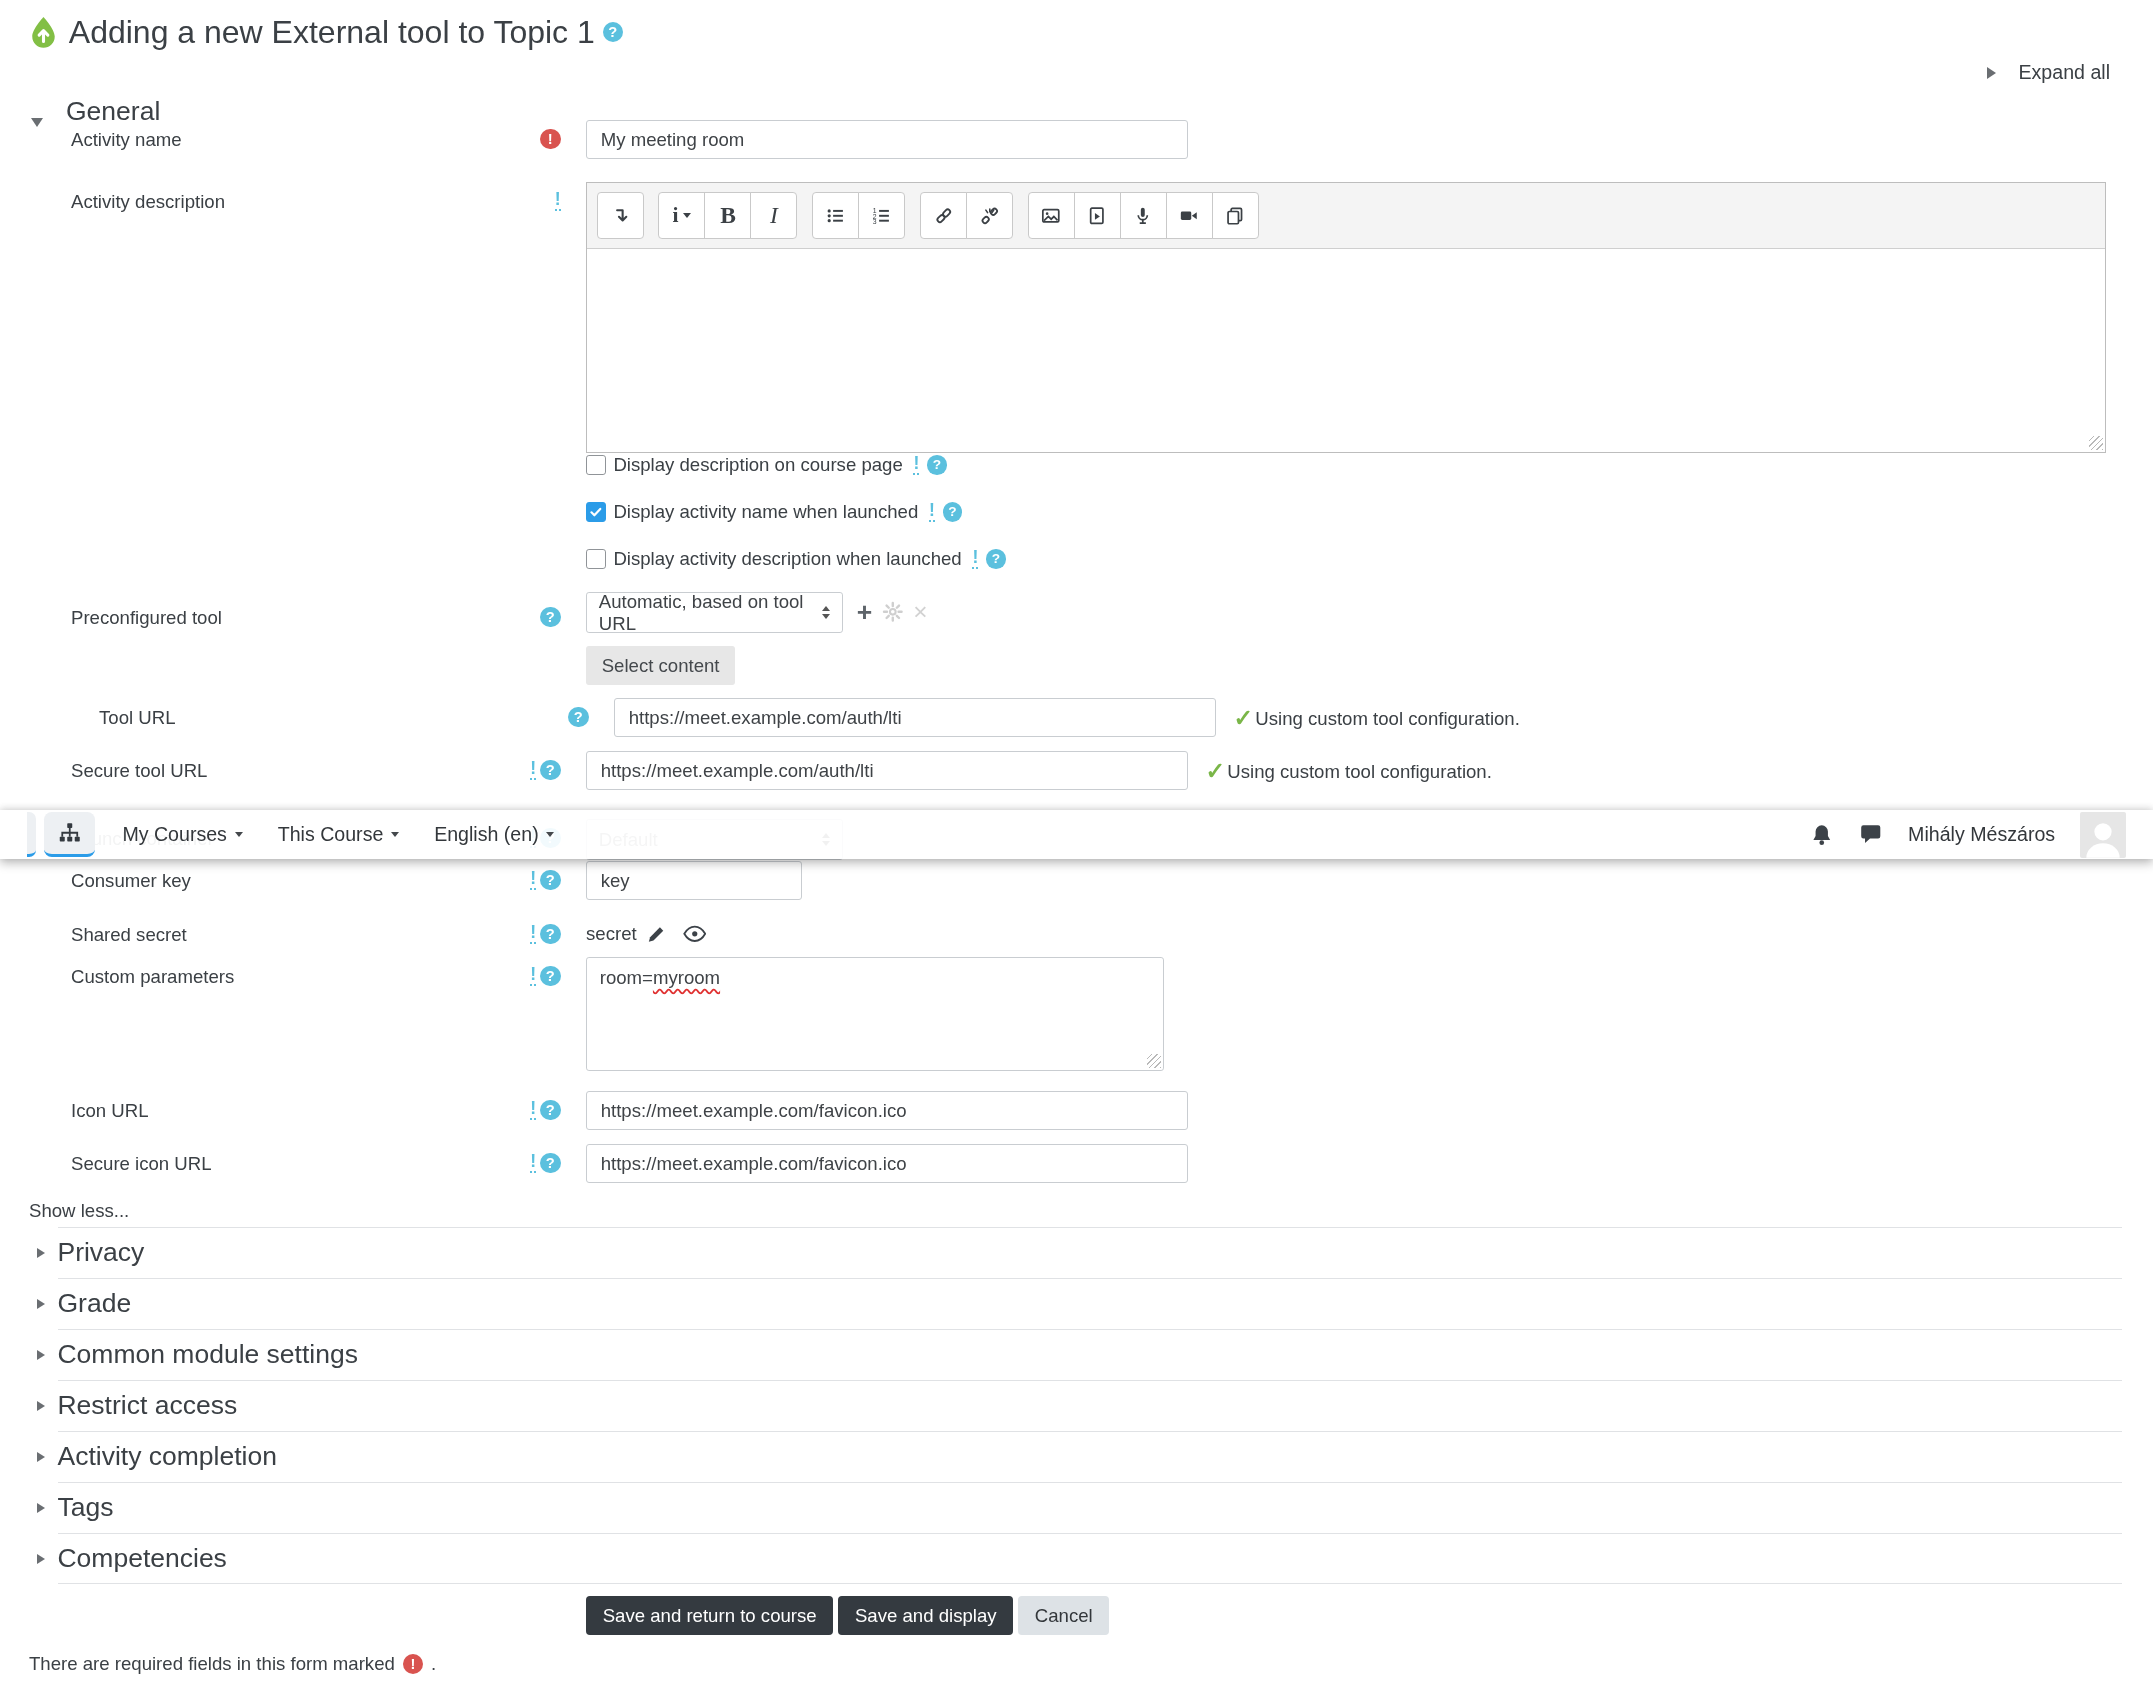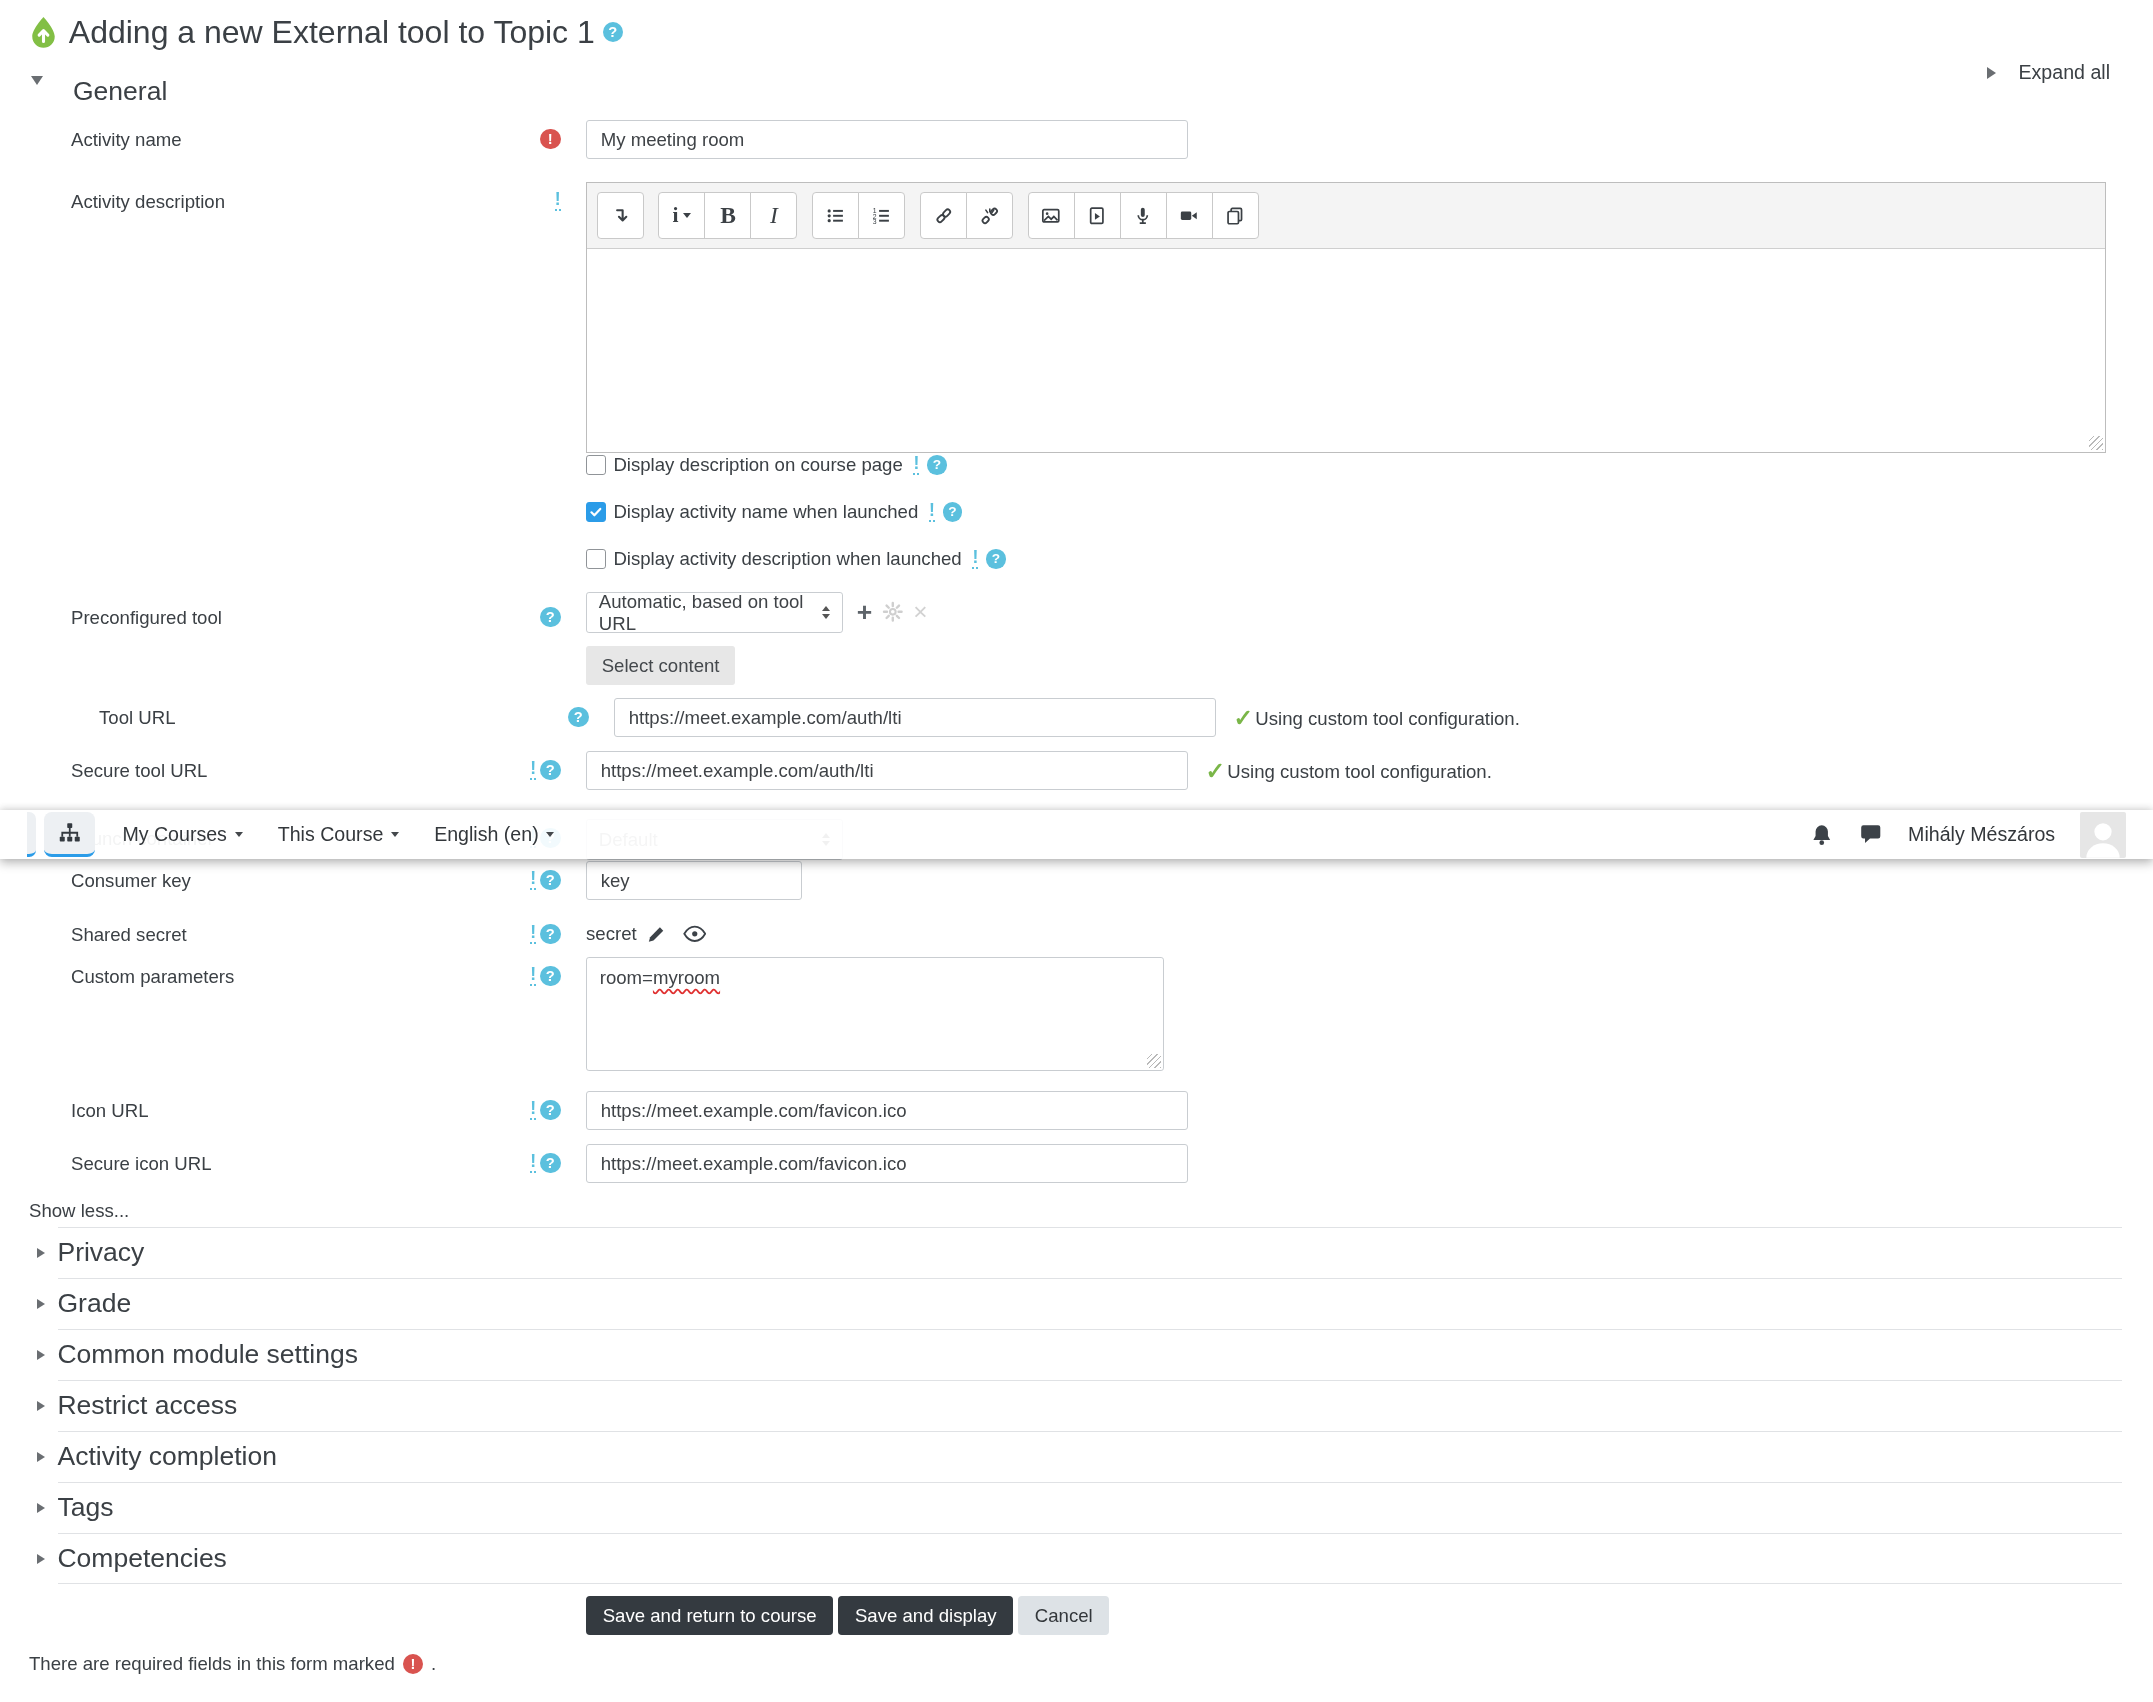--- a/index.html
+++ b/index.html
@@ -11,21 +11,21 @@
   .title-row h1{font-size:32px;font-weight:400;margin:0;color:#3b4045;display:flex;align-items:center;gap:7.8px;}
   .help{width:20.6px;height:20.6px;border-radius:50%;background:#5bc0de;color:#fff;font-size:14.7px;font-weight:700;
         display:inline-flex;align-items:center;justify-content:center;flex:0 0 auto;line-height:1;}
   .help.sm{width:19.6px;height:19.6px;font-size:13.7px;}
   .req{width:20.6px;height:20.6px;border-radius:50%;background:#d9534f;color:#fff;font-size:14.7px;font-weight:700;
         display:inline-flex;align-items:center;justify-content:center;line-height:1;flex:0 0 auto;}
   .bang{color:#5bc0de;font-weight:700;font-size:17.6px;line-height:1;border-bottom:2px dotted #5bc0de;padding-bottom:1px;}
   .expand-all{position:absolute;top:61px;right:43px;display:flex;align-items:center;gap:22px;font-size:19.6px;color:#3b4045;cursor:pointer;}
   .tri-right{width:0;height:0;border-top:6.9px solid transparent;border-bottom:6.9px solid transparent;border-left:9.8px solid #6a6e72;}
   .tri-down{width:0;height:0;border-left:6.9px solid transparent;border-right:6.9px solid transparent;border-top:9.8px solid #6a6e72;}
-  .sec-head{position:absolute;top:76px;left:31px;display:flex;align-items:flex-start;gap:30px;}
+  .sec-head{position:absolute;top:96px;left:31px;display:flex;align-items:flex-end;gap:23px;}
   .sec-head span{font-size:26.5px;color:#3b4045;}
 
   
   .frow{position:absolute;left:0;right:29px;display:flex;align-items:flex-start;}
   .flabel{box-sizing:border-box;padding-left:71px;width:524px;padding-top:8.8px;font-size:18.6px;color:#3b4045;}
   .ficons{box-sizing:border-box;width:62px;display:flex;justify-content:flex-end;align-items:center;gap:3.9px;
           padding-right:25.5px;padding-top:8.8px;}
   .fctrl{flex:1;display:flex;align-items:flex-start;}
   .tinput{box-sizing:border-box;height:39px;border:1px solid #c9cdd1;border-radius:3px;background:#fff;
           padding:0 13.7px;font-size:18.6px;color:#3f4347;font-family:"Liberation Sans",sans-serif;outline:none;}

